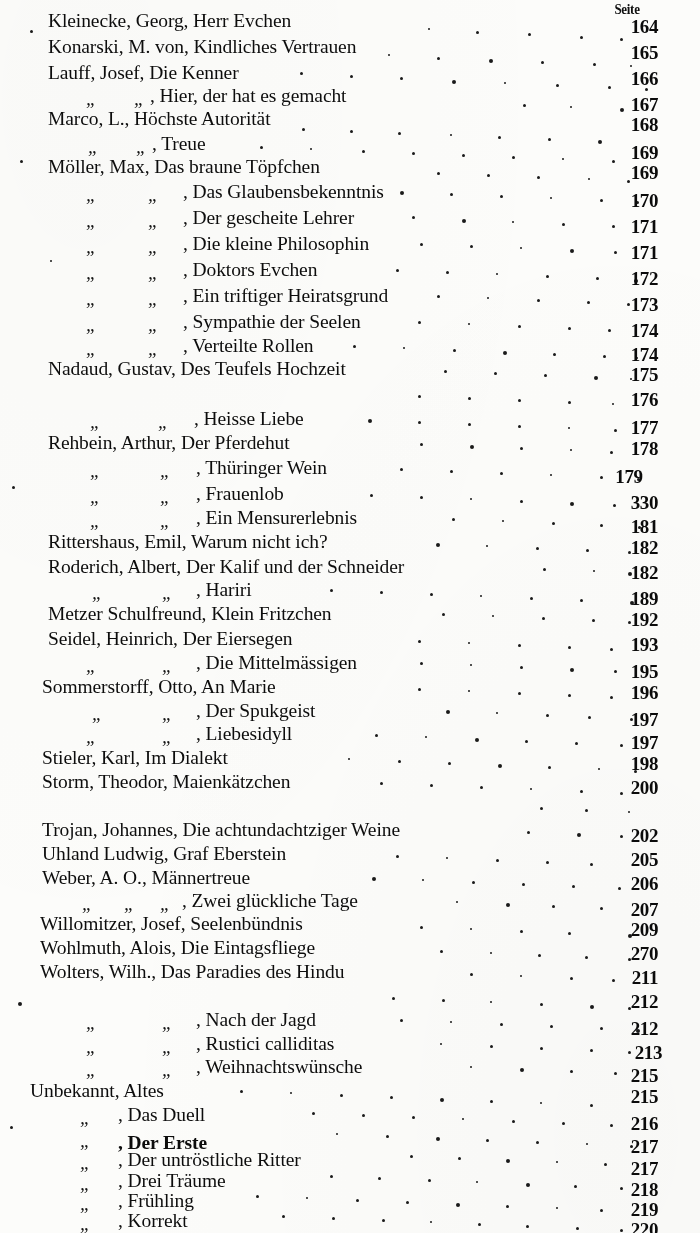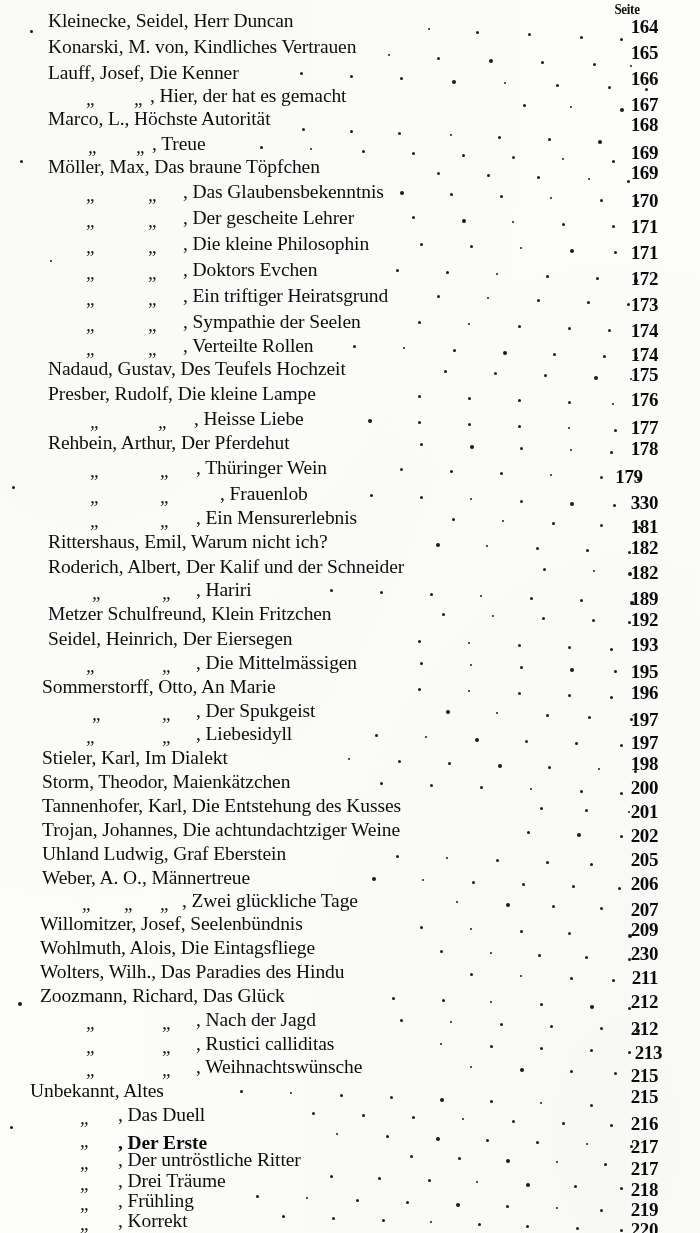--- a/index.html
+++ b/index.html
@@ -399,21 +399,21 @@
       <span class="dot" style="left: 620px; top: 1229px;"></span>
       <span class="dot sm" style="left: 50px; top: 260px;"></span>
       <span class="dot" style="left: 30px; top: 30px;"></span>
       <span class="dot lg" style="left: 18px; top: 1002px;"></span>
       <span class="dot" style="left: 12px; top: 486px;"></span>
       <span class="dot" style="left: 20px; top: 160px;"></span>
     </div>
 
   <div id="entries">
       <div class="row" style="top: 10px;">
-        <span class="entry-text" style="left: 48px; top: 0px;">Kleinecke, Seidel, Herr Duncan</span>
+        <span class="entry-text" style="left: 48px; top: 0px;">Kleinecke, Georg, Herr Evchen</span>
         <span class="pageno" style="left: 600px; top: 6px;">164</span>
       </div>
       <div class="row" style="top: 36px;">
         <span class="entry-text" style="left: 48px; top: 0px;">Konarski, M. von, Kindliches Vertrauen</span>
         <span class="pageno" style="left: 600px; top: 6px;">165</span>
       </div>
       <div class="row" style="top: 62px;">
         <span class="entry-text" style="left: 48px; top: 0px;">Lauff, Josef, Die Kenner</span>
         <span class="pageno" style="left: 600px; top: 6px;">166</span>
       </div>
@@ -477,21 +477,20 @@
         <span class="ditto" style="left: 86px; top: 3px;">„</span>
         <span class="ditto" style="left: 148px; top: 3px;">„</span>
         <span class="entry-text" style="left: 183px; top: 0px;">, Verteilte Rollen</span>
         <span class="pageno" style="left: 600px; top: 9px;">174</span>
       </div>
       <div class="row" style="top: 358px;">
         <span class="entry-text" style="left: 48px; top: 0px;">Nadaud, Gustav, Des Teufels Hochzeit</span>
         <span class="pageno" style="left: 600px; top: 6px;">175</span>
       </div>
       <div class="row" style="top: 383px;">
-        <span class="entry-text" style="left: 48px; top: 0px;">Presber, Rudolf, Die kleine Lampe</span>
         <span class="pageno" style="left: 600px; top: 6px;">176</span>
       </div>
       <div class="row" style="top: 408px;">
         <span class="ditto" style="left: 90px; top: 3px;">„</span>
         <span class="ditto" style="left: 158px; top: 3px;">„</span>
         <span class="entry-text" style="left: 194px; top: 0px;">, Heisse Liebe</span>
         <span class="pageno" style="left: 600px; top: 9px;">177</span>
       </div>
       <div class="row" style="top: 432px;">
         <span class="entry-text" style="left: 48px; top: 0px;">Rehbein, Arthur, Der Pferdehut</span>
@@ -499,21 +498,21 @@
       </div>
       <div class="row" style="top: 457px;">
         <span class="ditto" style="left: 90px; top: 3px;">„</span>
         <span class="ditto" style="left: 160px; top: 3px;">„</span>
         <span class="entry-text" style="left: 196px; top: 0px;">, Thüringer Wein</span>
         <span class="pageno" style="left: 600px; top: 9px; text-align: center;">179</span>
       </div>
       <div class="row" style="top: 483px;">
         <span class="ditto" style="left: 90px; top: 3px;">„</span>
         <span class="ditto" style="left: 160px; top: 3px;">„</span>
-        <span class="entry-text" style="left: 196px; top: 0px; margin-left: 24px;">, Frauenlob</span>
+        <span class="entry-text" style="left: 196px; top: 0px;">, Frauenlob</span>
         <span class="pageno" style="left: 600px; top: 9px;">330</span>
       </div>
       <div class="row" style="top: 507px;">
         <span class="ditto" style="left: 90px; top: 3px;">„</span>
         <span class="ditto" style="left: 160px; top: 3px;">„</span>
         <span class="entry-text" style="left: 196px; top: 0px;">, Ein Mensurerlebnis</span>
         <span class="pageno" style="left: 600px; top: 9px;">181</span>
       </div>
       <div class="row" style="top: 531px;">
         <span class="entry-text" style="left: 48px; top: 0px;">Rittershaus, Emil, Warum nicht ich?</span>
@@ -559,24 +558,20 @@
         <span class="entry-text" style="left: 196px; top: 0px;">, Liebesidyll</span>
         <span class="pageno" style="left: 600px; top: 9px;">197</span>
       </div>
       <div class="row" style="top: 747px;">
         <span class="entry-text" style="left: 42px; top: 0px;">Stieler, Karl, Im Dialekt</span>
         <span class="pageno" style="left: 600px; top: 6px;">198</span>
       </div>
       <div class="row" style="top: 771px;">
         <span class="entry-text" style="left: 42px; top: 0px;">Storm, Theodor, Maienkätzchen</span>
         <span class="pageno" style="left: 600px; top: 6px;">200</span>
-      </div>
-      <div class="row" style="top: 795px;">
-        <span class="entry-text" style="left: 42px; top: 0px;">Tannenhofer, Karl, Die Entstehung des Kusses</span>
-        <span class="pageno" style="left: 600px; top: 6px;">201</span>
       </div>
       <div class="row" style="top: 819px;">
         <span class="entry-text" style="left: 42px; top: 0px;">Trojan, Johannes, Die achtundachtziger Weine</span>
         <span class="pageno" style="left: 600px; top: 6px;">202</span>
       </div>
       <div class="row" style="top: 843px;">
         <span class="entry-text" style="left: 42px; top: 0px;">Uhland Ludwig, Graf Eberstein</span>
         <span class="pageno" style="left: 600px; top: 6px;">205</span>
       </div>
       <div class="row" style="top: 867px;">
@@ -589,28 +584,27 @@
         <span class="ditto" style="left: 160px; top: 3px;">„</span>
         <span class="entry-text" style="left: 182px; top: 0px;">, Zwei glückliche Tage</span>
         <span class="pageno" style="left: 600px; top: 9px;">207</span>
       </div>
       <div class="row" style="top: 913px;">
         <span class="entry-text" style="left: 40px; top: 0px;">Willomitzer, Josef, Seelenbündnis</span>
         <span class="pageno" style="left: 600px; top: 6px;">209</span>
       </div>
       <div class="row" style="top: 937px;">
         <span class="entry-text" style="left: 40px; top: 0px; text-align: right;">Wohlmuth, Alois, Die Eintagsfliege</span>
-        <span class="pageno" style="left: 600px; top: 6px;">230</span>
+        <span class="pageno" style="left: 600px; top: 6px;">270</span>
       </div>
       <div class="row" style="top: 961px;">
         <span class="entry-text" style="left: 40px; top: 0px;">Wolters, Wilh., Das Paradies des Hindu</span>
         <span class="pageno" style="left: 600px; top: 6px;">211</span>
       </div>
       <div class="row" style="top: 985px;">
-        <span class="entry-text" style="left: 40px; top: 0px;">Zoozmann, Richard, Das Glück</span>
         <span class="pageno" style="left: 600px; top: 6px;">212</span>
       </div>
       <div class="row" style="top: 1009px;">
         <span class="ditto" style="left: 86px; top: 3px;">„</span>
         <span class="ditto" style="left: 162px; top: 3px;">„</span>
         <span class="entry-text" style="left: 196px; top: 0px;">, Nach der Jagd</span>
         <span class="pageno" style="left: 600px; top: 9px;">212</span>
       </div>
       <div class="row" style="top: 1033px;">
         <span class="ditto" style="left: 86px; top: 3px;">„</span>

